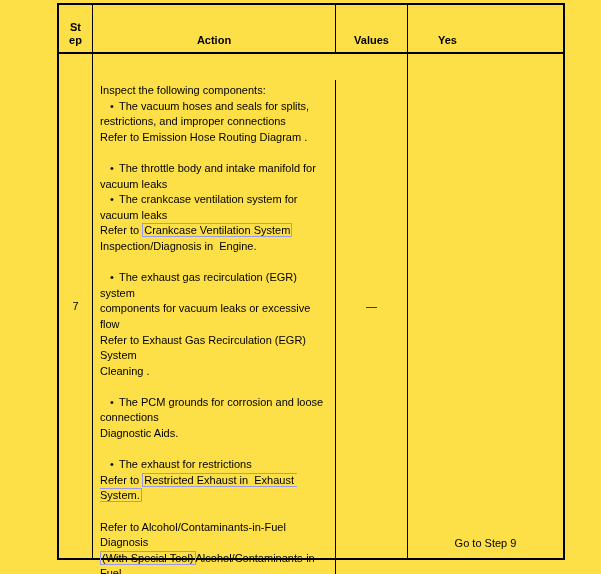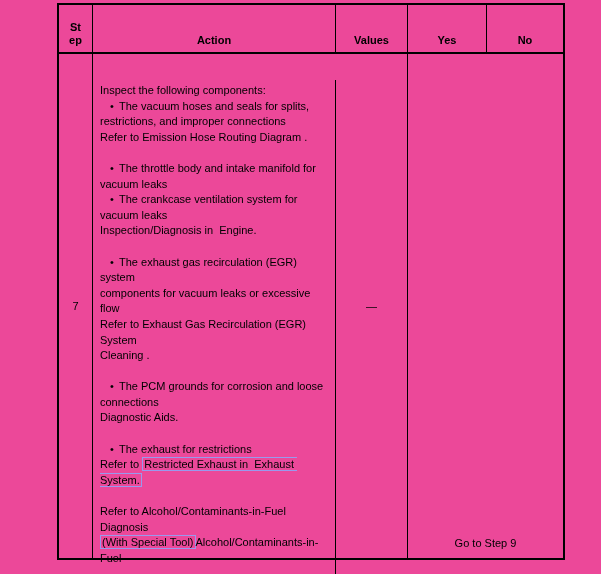--- a/index.html
+++ b/index.html
@@ -3,21 +3,21 @@
 <meta charset="utf-8">
 <style>
   * { box-sizing: border-box; margin: 0; padding: 0; }
   html, body {
     width: 601px; height: 574px;
     background: #ffffff;
     font-family: "Liberation Sans", sans-serif;
     color: #000000;
     overflow: hidden;
   }
-  .page { position: relative; width: 601px; height: 574px; background: #ec4899; }
+  .page { position: relative; width: 601px; height: 574px; background: #fde047; }
 
   .diag-table {
     position: absolute; left: 57px; top: 3px;
     width: 508px; height: 557px;
     border: 2px solid #000;
     display: flex; flex-direction: column;
     font-size: 11px;
   }
   .trow { display: flex; width: 100%; }
   .thead { height: 49px; border-bottom: 2px solid #000; }
@@ -78,39 +78,37 @@
         </div>
       <div class="cell col-action header-cell">
         <span>Action</span>
       </div>
       <div class="cell col-values header-cell">
         <span>Values</span>
       </div>
       <div class="cell col-yes header-cell">
         <span>Yes</span>
       </div>
-      <div class="cell col-no header-cell">
-        <span>No</span>
-      </div>
     </div>
 
     <div class="trow tbody">
       <div class="cell col-step step-cell">
         <span>7</span>
       </div>
       <div class="cell col-action action-cell">
           <div class="aline"><span>Inspect the following components:</span></div>
           <div class="aline"><span class="bullet">•</span><span>The vacuum hoses and seals for splits,</span></div>
           <div class="aline"><span>restrictions, and improper connections</span></div>
           <div class="aline"><span>Refer to Emission Hose Routing Diagram .</span></div>
           <div class="aline">&nbsp;</div>
           <div class="aline"><span class="bullet">•</span><span>The throttle body and intake manifold for</span></div>
           <div class="aline"><span>vacuum leaks</span></div>
           <div class="aline"><span class="bullet">•</span><span>The crankcase ventilation system for</span></div>
           <div class="aline"><span>vacuum leaks</span></div>
+          <div class="aline"><span>Refer to </span><span class="link-box">Crankcase Ventilation System</span></div>
           <div class="aline"><span>Inspection/Diagnosis in  Engine.</span></div>
           <div class="aline">&nbsp;</div>
           <div class="aline"><span class="bullet">•</span><span>The exhaust gas recirculation (EGR) system</span></div>
           <div class="aline"><span>components for vacuum leaks or excessive flow</span></div>
           <div class="aline"><span>Refer to Exhaust Gas Recirculation (EGR) System</span></div>
           <div class="aline"><span>Cleaning .</span></div>
           <div class="aline">&nbsp;</div>
           <div class="aline"><span class="bullet">•</span><span>The PCM grounds for corrosion and loose</span></div>
           <div class="aline"><span>connections</span></div>
           <div class="aline"><span>Diagnostic Aids.</span></div>

